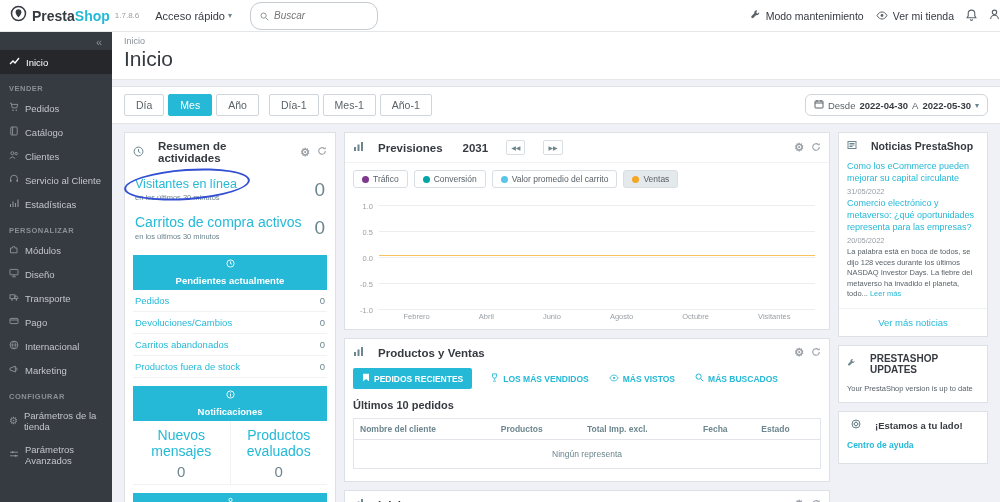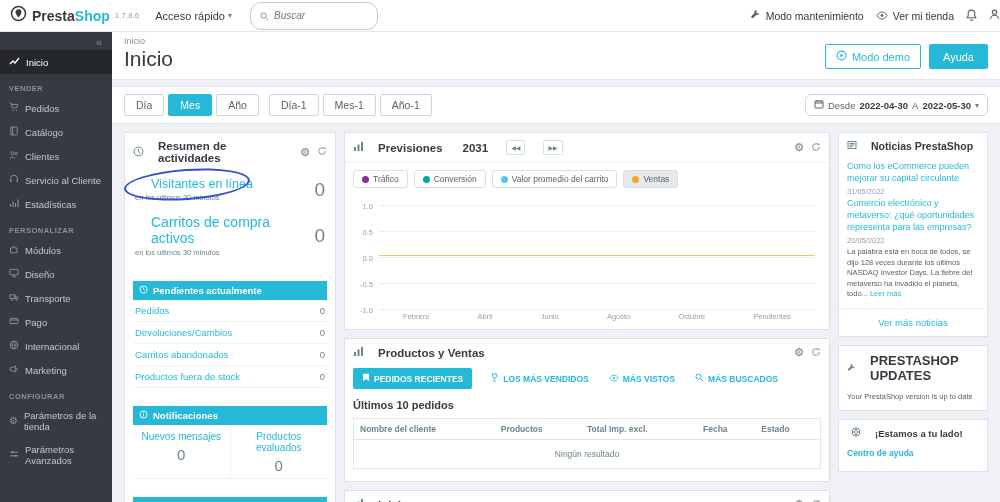--- a/index.html
+++ b/index.html
@@ -50,35 +50,35 @@
   .col-right { width:150px; flex:0 0 auto; }
 
   .panel { background:#fff; border:1px solid #dcе1e6; border:1px solid #dce1e6; margin-bottom:8px; }
   .panel-header { display:flex; align-items:center; gap:14px; padding:7px 8px; font-size:11.5px; font-weight:bold; color:#363a41; }
   .panel-tools { margin-left:auto; display:flex; align-items:center; gap:7px; }
   .tool { color:#9aa0a6; font-size:11px; line-height:11px; cursor:pointer; }
 
   
   .act-body { padding:0 8px 6px; }
   .metric { display:flex; align-items:center; justify-content:space-between; padding:6px 2px; position:relative; }
-  .metric-label { color:#25b9d7; font-size:12.5px;margin-left:16px; }
+  .metric-label { color:#25b9d7; font-size:12.5px; }
   .metric-label.lg { font-size:14px; }
   .metric-sub { color:#6c868e; font-size:7.5px; margin-top:2px; }
   .metric-value { color:#6c868e; font-size:19px; }
   .annotation-ellipse { position:absolute; left:-9px; top:-2px; width:126px; height:31px; border:2px solid #3450d2; border-radius:50%; transform:rotate(-4deg); pointer-events:none; }
-  .band { background:#25b9d7; color:#fff; padding:4px 6px; margin-top:18px; display:flex; align-items:center; gap:5px; font-size:9.5px; font-weight:bold; }
+  .band { background:#25b9d7; color:#fff; padding:4px 6px; margin-top:8px; display:flex; align-items:center; gap:5px; font-size:9.5px; font-weight:bold;flex-direction:column; }
   .band-col { display:block; }
   .band-range { font-size:7px; font-weight:normal; margin-top:1px; }
   .srow { display:flex; justify-content:space-between; align-items:center; font-size:9.5px; padding:5px 2px; border-bottom:1px solid #f0f2f4; }
   .srow-label { color:#25b9d7; }
   .srow-val { color:#6c868e; }
   .notif-grid { display:flex; text-align:center; border-bottom:1px solid #f0f2f4; }
   .notif-cell { flex:1; padding:6px 2px 4px; }
   .notif-cell:first-child { border-right:1px solid #f0f2f4; }
-  .notif-label { color:#25b9d7; font-size:10px; }
+  .notif-label { color:#25b9d7; font-size:14px; }
   .notif-val { color:#6c868e; font-size:15px; margin-top:4px; }
 
   
   .year { font-size:11.5px; font-weight:bold; margin-left:6px; }
   .nav-sq { border:1px solid #d9dee3; background:#fff; color:#6c868e; font-size:6px; padding:3px 4px; border-radius:2px; margin-left:4px; cursor:pointer; font-family:inherit; }
   .legend { display:flex; gap:6px; padding:7px 8px; border-top:1px solid #f0f2f4; }
   .pill { display:flex; align-items:center; gap:4px; border:1px solid #d9dee3; border-radius:3px; background:#fff; padding:3px 8px; font-size:8.5px; color:#5a6268; cursor:pointer; font-family:inherit; }
   .pill.active { background:#e4e9ec; }
   .dot { width:7px; height:7px; border-radius:50%; }
   .d-traffic { background:#803790; } .d-conv { background:#00a6a6; } .d-cart { background:#57c6e8; } .d-sales { background:#f5a623; }
@@ -97,21 +97,21 @@
   table.orders th { text-align:left; color:#6c868e; font-weight:bold; padding:5px 6px; border-bottom:1px solid #e2e6ea; }
   table.orders td { text-align:center; color:#6c868e; padding:9px 6px; }
 
   
   .news-body { padding:2px 8px 0; }
   .news-title { color:#25b9d7; font-size:9px; line-height:1.3; cursor:pointer; }
   .news-date { color:#9aa0a6; font-size:7.5px; margin:3px 0 2px; }
   .news-text { color:#5a6268; font-size:7.5px; line-height:1.4; margin-bottom:8px; }
   .read-more { color:#25b9d7; cursor:pointer; }
   .more-news { text-align:center; color:#25b9d7; font-size:9.5px; padding:8px 4px; border-top:1px solid #f0f2f4; cursor:pointer; }
-  .mini-header { font-size:13px; }
+  .mini-header { font-size:10px; }
   .mini-body { padding:2px 8px 8px; font-size:7.5px; color:#5a6268; line-height:1.4; }
   .help-link { color:#25b9d7; font-weight:bold; font-size:8.5px; margin-bottom:3px; cursor:pointer; }
   .support-header { font-size:9.5px;padding-left:12px; }
 </style>
 </head>
 <body>
 
 <div class="topbar">
   <div class="logo-area">
     <span><svg width="17" height="17" viewBox="0 0 18 18">
@@ -268,30 +268,20 @@
     <span>Parámetros Avanzados</span>
   </div>
 </div>
 
 <div class="main">
 
   <div class="page-head">
     <div>
       <div class="breadcrumb">Inicio</div>
       <div class="page-title">Inicio</div>
-    </div>
-    <div class="head-buttons">
-      <button class="btn-demo">
-        <span><svg width="11" height="11" viewBox="0 0 10 10">
-              <circle cx="5" cy="5" r="4" fill="none" stroke="#25b9d7"></circle>
-              <path d="M4 3.4v3.2L6.7 5z" fill="#25b9d7"></path>
-            </svg></span>
-        <span>Modo demo</span>
-      </button>
-      <button class="btn-help">Ayuda</button>
     </div>
   </div>
 
   <div class="toolbar">
     <button class="range-btn">Día</button>
     <button class="range-btn active">Mes</button>
     <button class="range-btn">Año</button>
     <button class="range-btn grp-gap">Día-1</button>
     <button class="range-btn">Mes-1</button>
     <button class="range-btn">Año-1</button>
@@ -468,21 +458,21 @@
               <span class="ytick">-1.0</span>
             </div>
           <div class="sales-line"></div>
         </div>
         <div class="xlabels">
           <span>Febrero</span>
           <span>Abril</span>
           <span>Junio</span>
           <span>Agosto</span>
           <span>Octubre</span>
-          <span>Pendientes</span>
+          <span>Visitantes</span>
         </div>
       </div>
 
       <div class="panel">
         <div class="panel-header">
           <span><svg width="11" height="11" viewBox="0 0 11 11">
                 <rect x="1" y="6" width="2" height="4" fill="#6c868e"></rect>
                 <rect x="4.5" y="3.5" width="2" height="6.5" fill="#6c868e"></rect>
                 <rect x="8" y="1" width="2" height="9" fill="#6c868e"></rect>
               </svg></span>
@@ -530,21 +520,21 @@
             <tr>
               <th>Nombre del cliente</th>
               <th>Productos</th>
               <th>Total Imp. excl.</th>
               <th>Fecha</th>
               <th>Estado</th>
             </tr>
           </thead>
           <tbody>
             <tr>
-              <td colspan="5">Ningún resultado</td>
+              <td colspan="5">Ningún representa</td>
             </tr>
           </tbody>
         </table>
       </div>
 
       <div class="panel">
         <div class="panel-header">
           <span><svg width="11" height="11" viewBox="0 0 11 11">
                 <rect x="1" y="6" width="2" height="4" fill="#6c868e"></rect>
                 <rect x="4.5" y="3.5" width="2" height="6.5" fill="#6c868e"></rect>

